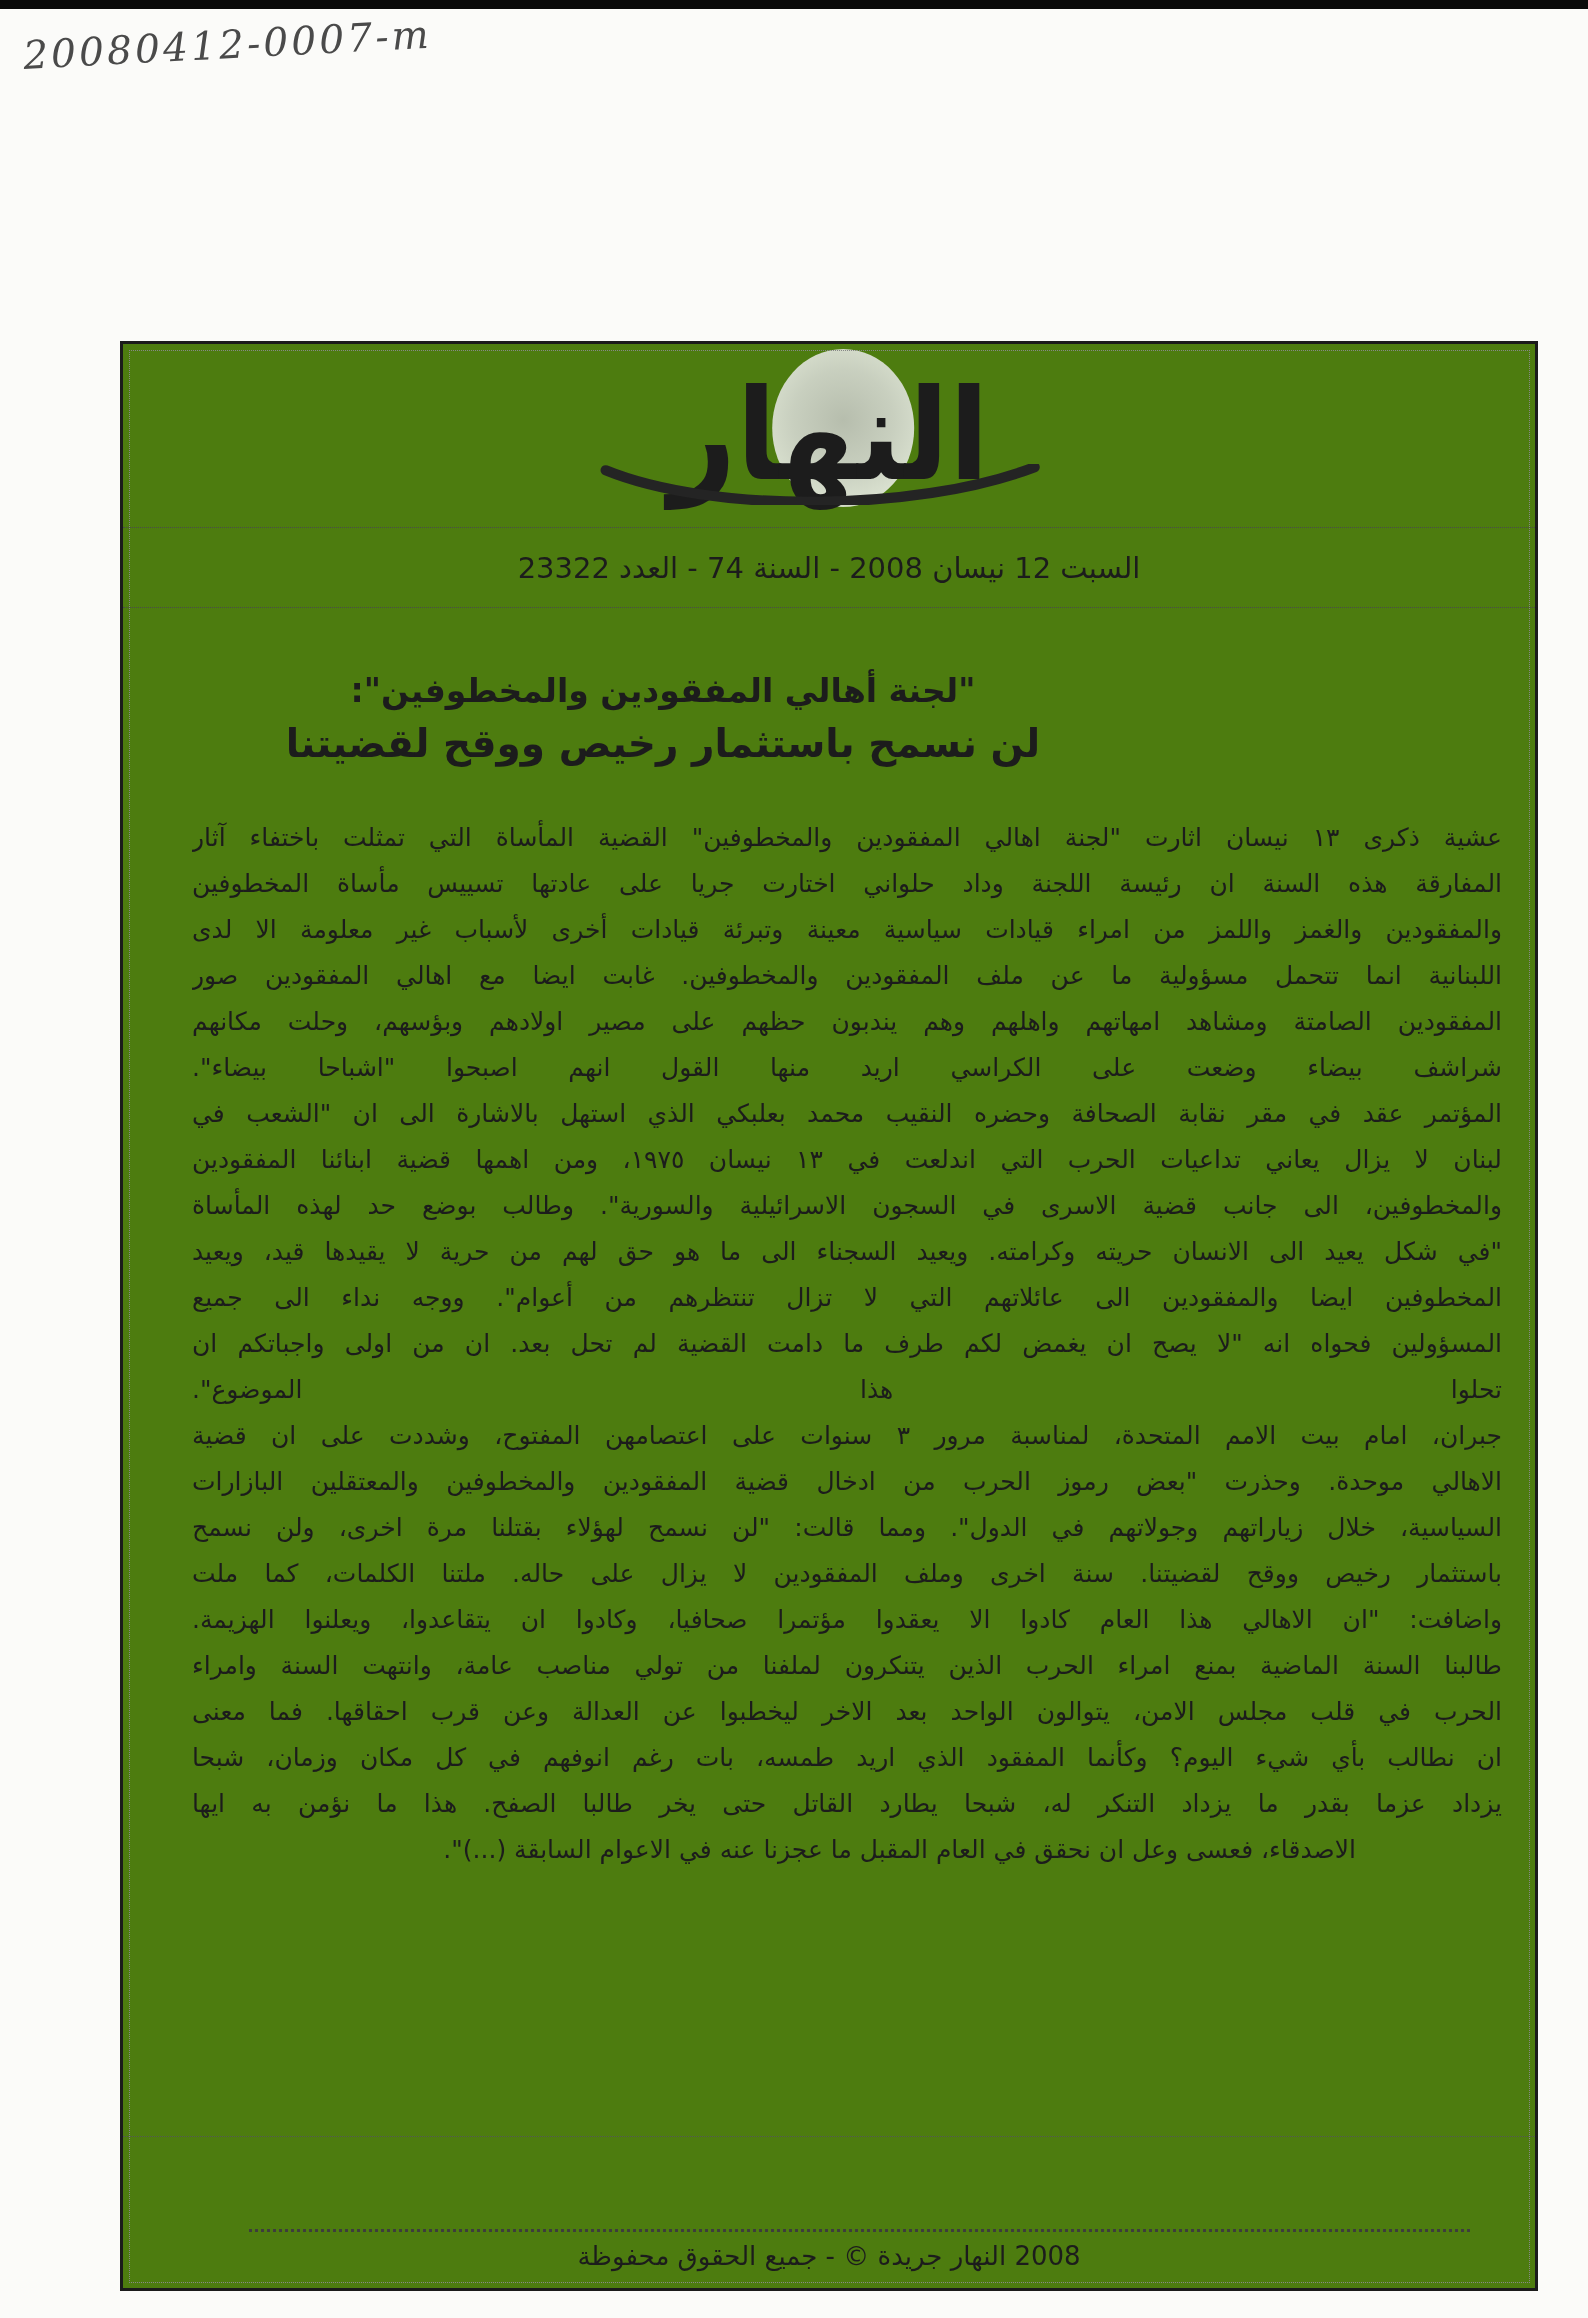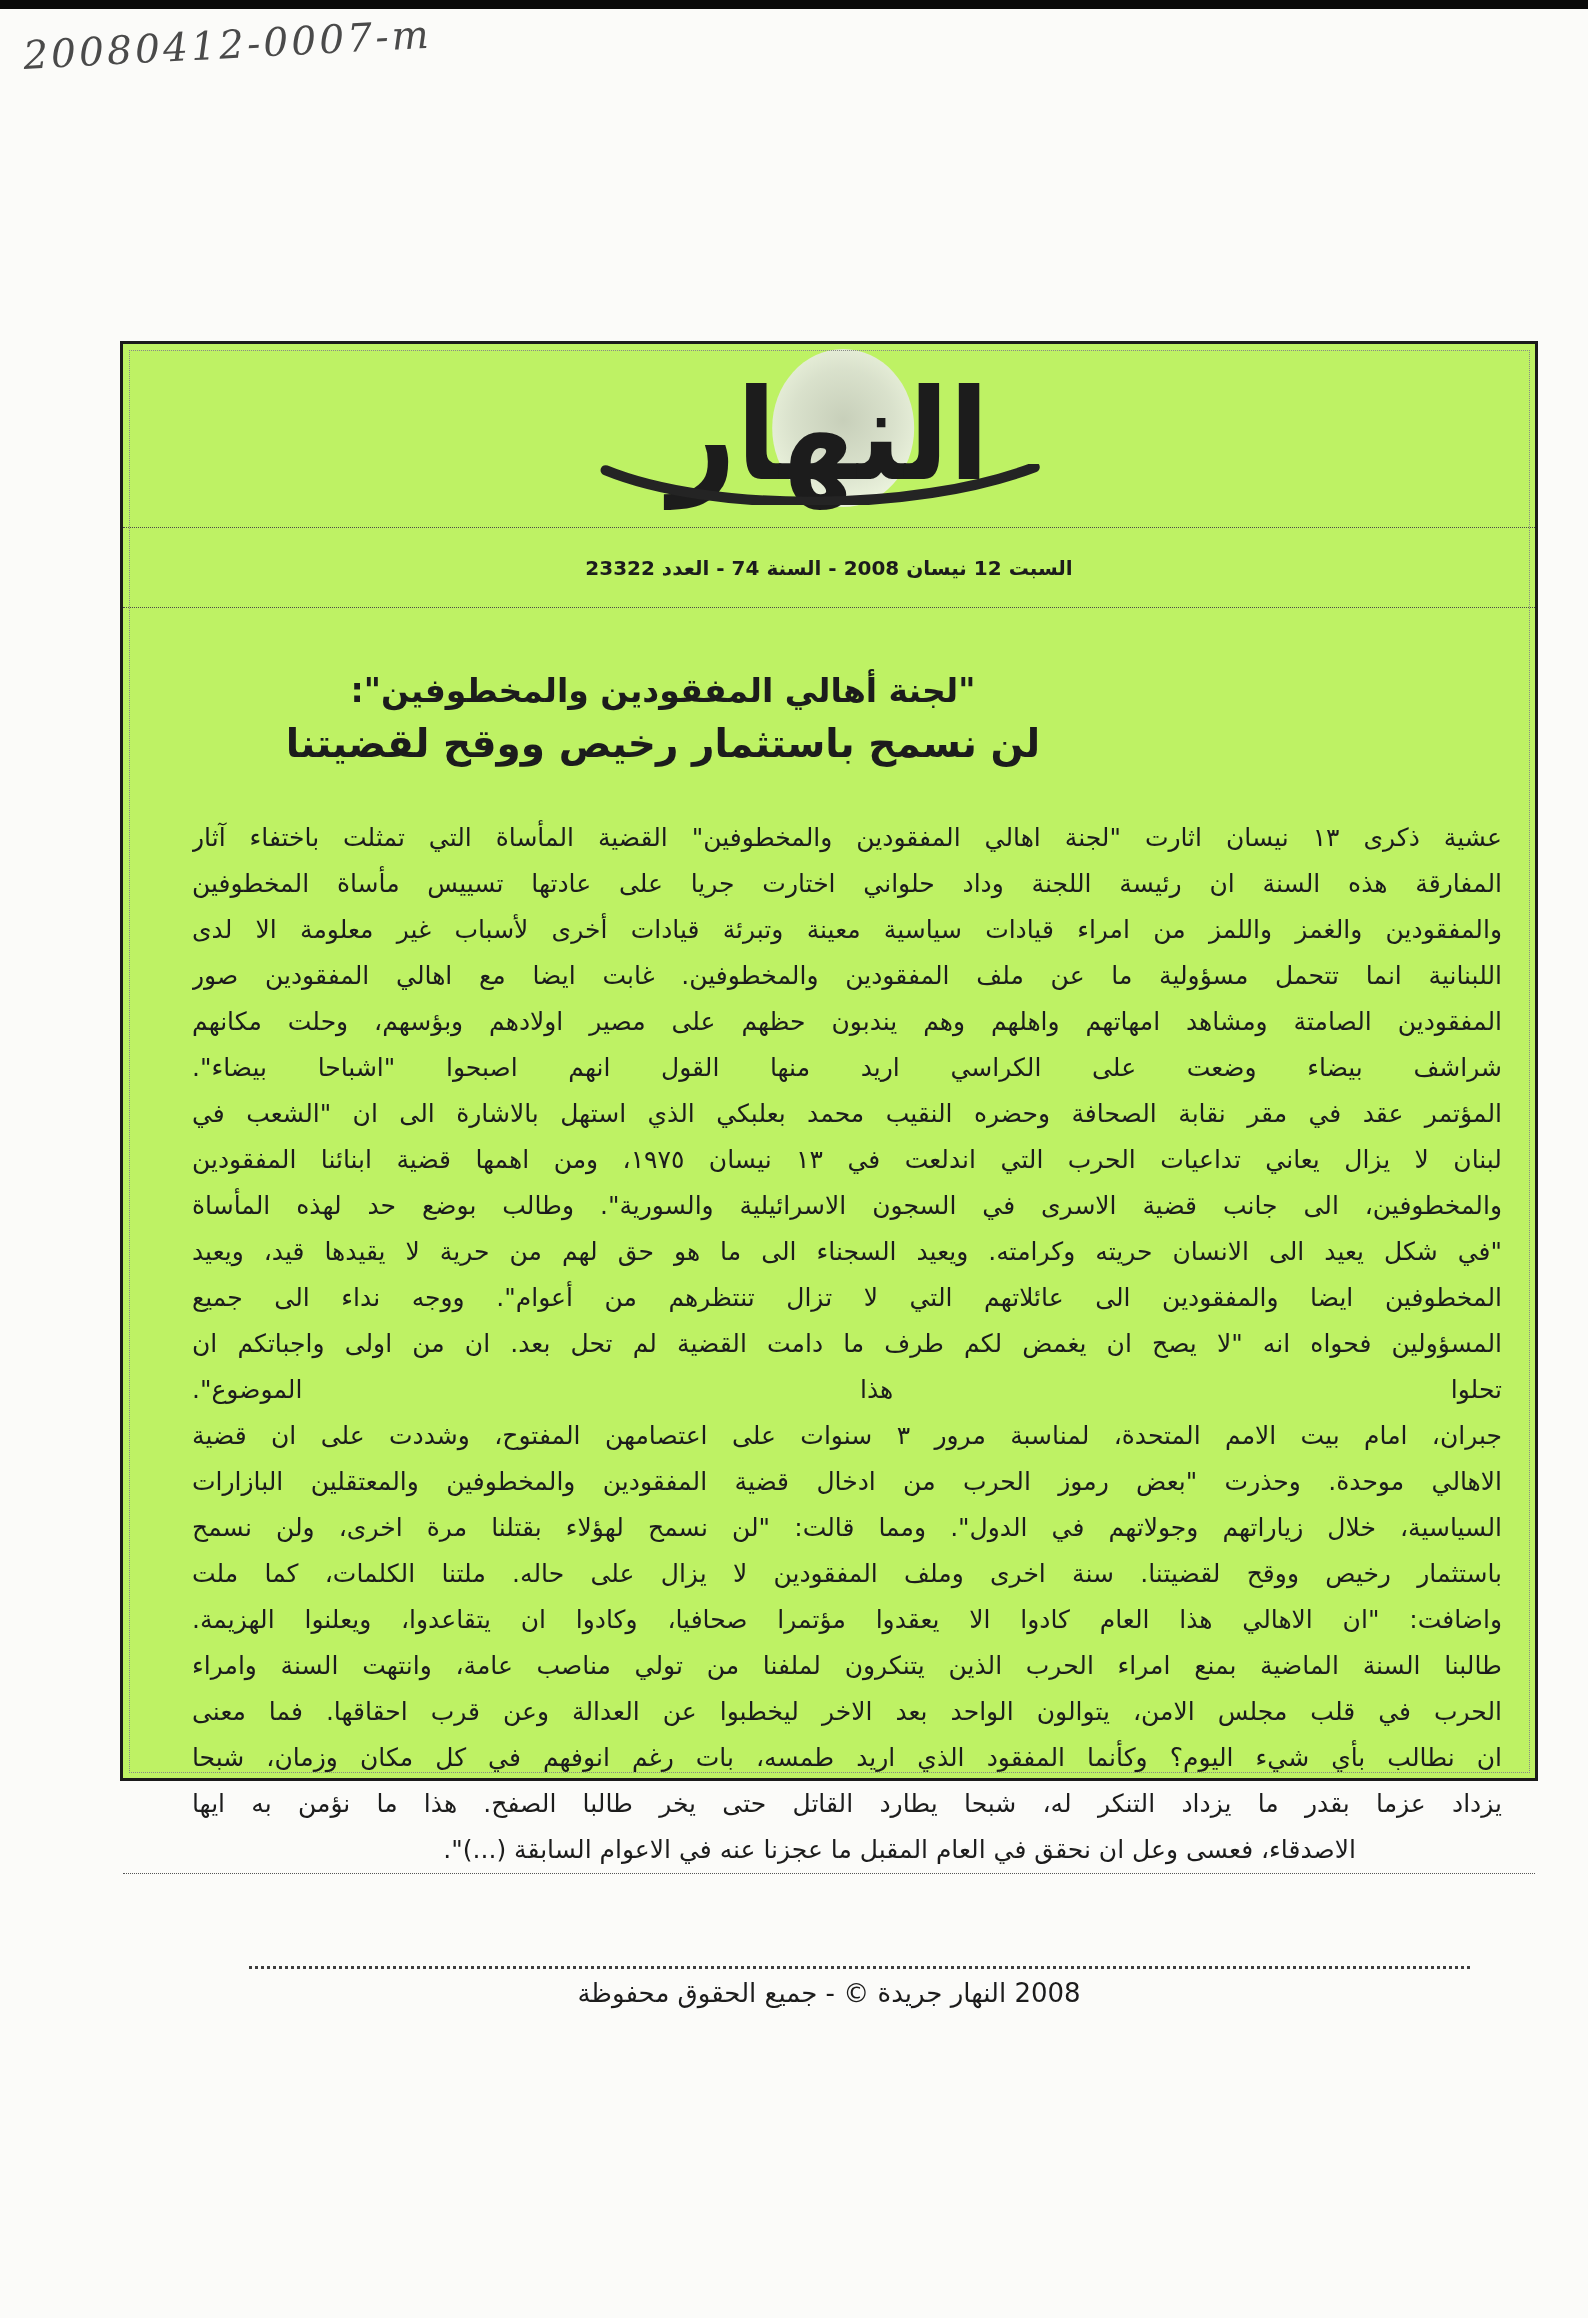--- a/index.html
+++ b/index.html
@@ -10,22 +10,22 @@
     overflow:hidden;
   }
   .top-strip{position:absolute;top:0;left:0;width:1588px;height:8.7px;background:#0a0a0a;}
   .annotation{
     position:absolute;top:33px;left:22px;
     font-family:"DejaVu Serif",serif;font-style:italic;
     font-size:39px;color:#4a4a4a;letter-spacing:3.2px;
     transform:rotate(-3deg);transform-origin:left top;
   }
   .doc-box{
-    position:absolute;left:120px;top:341px;width:1418px;height:1440px;
-    border:3.2px solid #1b1b1b;background:#bef264;box-sizing:border-box;
+    position:absolute;left:120px;top:341px;width:1418px;height:1950px;
+    border:3.2px solid #1b1b1b;background:#4d7c0f;box-sizing:border-box;
   }
   .inner-dotted{position:absolute;inset:5.5px;border:0.8px dotted #888;pointer-events:none;}
   .doc-col{position:absolute;inset:0;display:flex;flex-direction:column;}
   .masthead{
     height:183px;border-bottom:1.6px dotted #4a4a4a;flex:none;
     display:flex;align-items:center;justify-content:center;position:relative;
   }
   .logo{position:relative;display:inline-block;padding:0 47px;}
   .sun{
     position:absolute;left:50%;top:-28px;transform:translateX(-40%);
@@ -36,21 +36,21 @@
   .logo-text{
     position:relative;font-size:117px;font-weight:bold;line-height:1;
     font-family:"DejaVu Sans",sans-serif;letter-spacing:4.7px;
     transform:scaleY(1.08);display:inline-block;direction:rtl;
   }
   .logo-swash{position:absolute;left:50%;bottom:-11px;transform:translateX(-52%);}
   .issue-band{
     height:79px;border-bottom:1.6px dotted #4a4a4a;flex:none;
     display:flex;align-items:center;justify-content:center;
   }
-  .issue-line{direction:rtl;font-size:20px;font-weight:bold;letter-spacing:0.8px;}
+  .issue-line{direction:rtl;font-size:29px;font-weight:normal;letter-spacing:0.8px;}
   .article{flex:1 1 auto;padding:0 33px;direction:rtl;}
   .headline{margin-top:62px;text-align:center;position:relative;left:-166px;direction:rtl;}
   .headline-1{font-size:33px;font-weight:bold;line-height:1.25;}
   .headline-2{font-size:39px;font-weight:bold;line-height:1.2;margin-top:9.5px;}
   .article-body{margin-top:47px;margin-left:36px;}
   .body-line{
     direction:rtl;font-size:25px;line-height:46px;max-height:46px;overflow:hidden;
     text-align:justify;text-align-last:justify;text-justify:inter-word;
   }
   .body-line.last-line{

